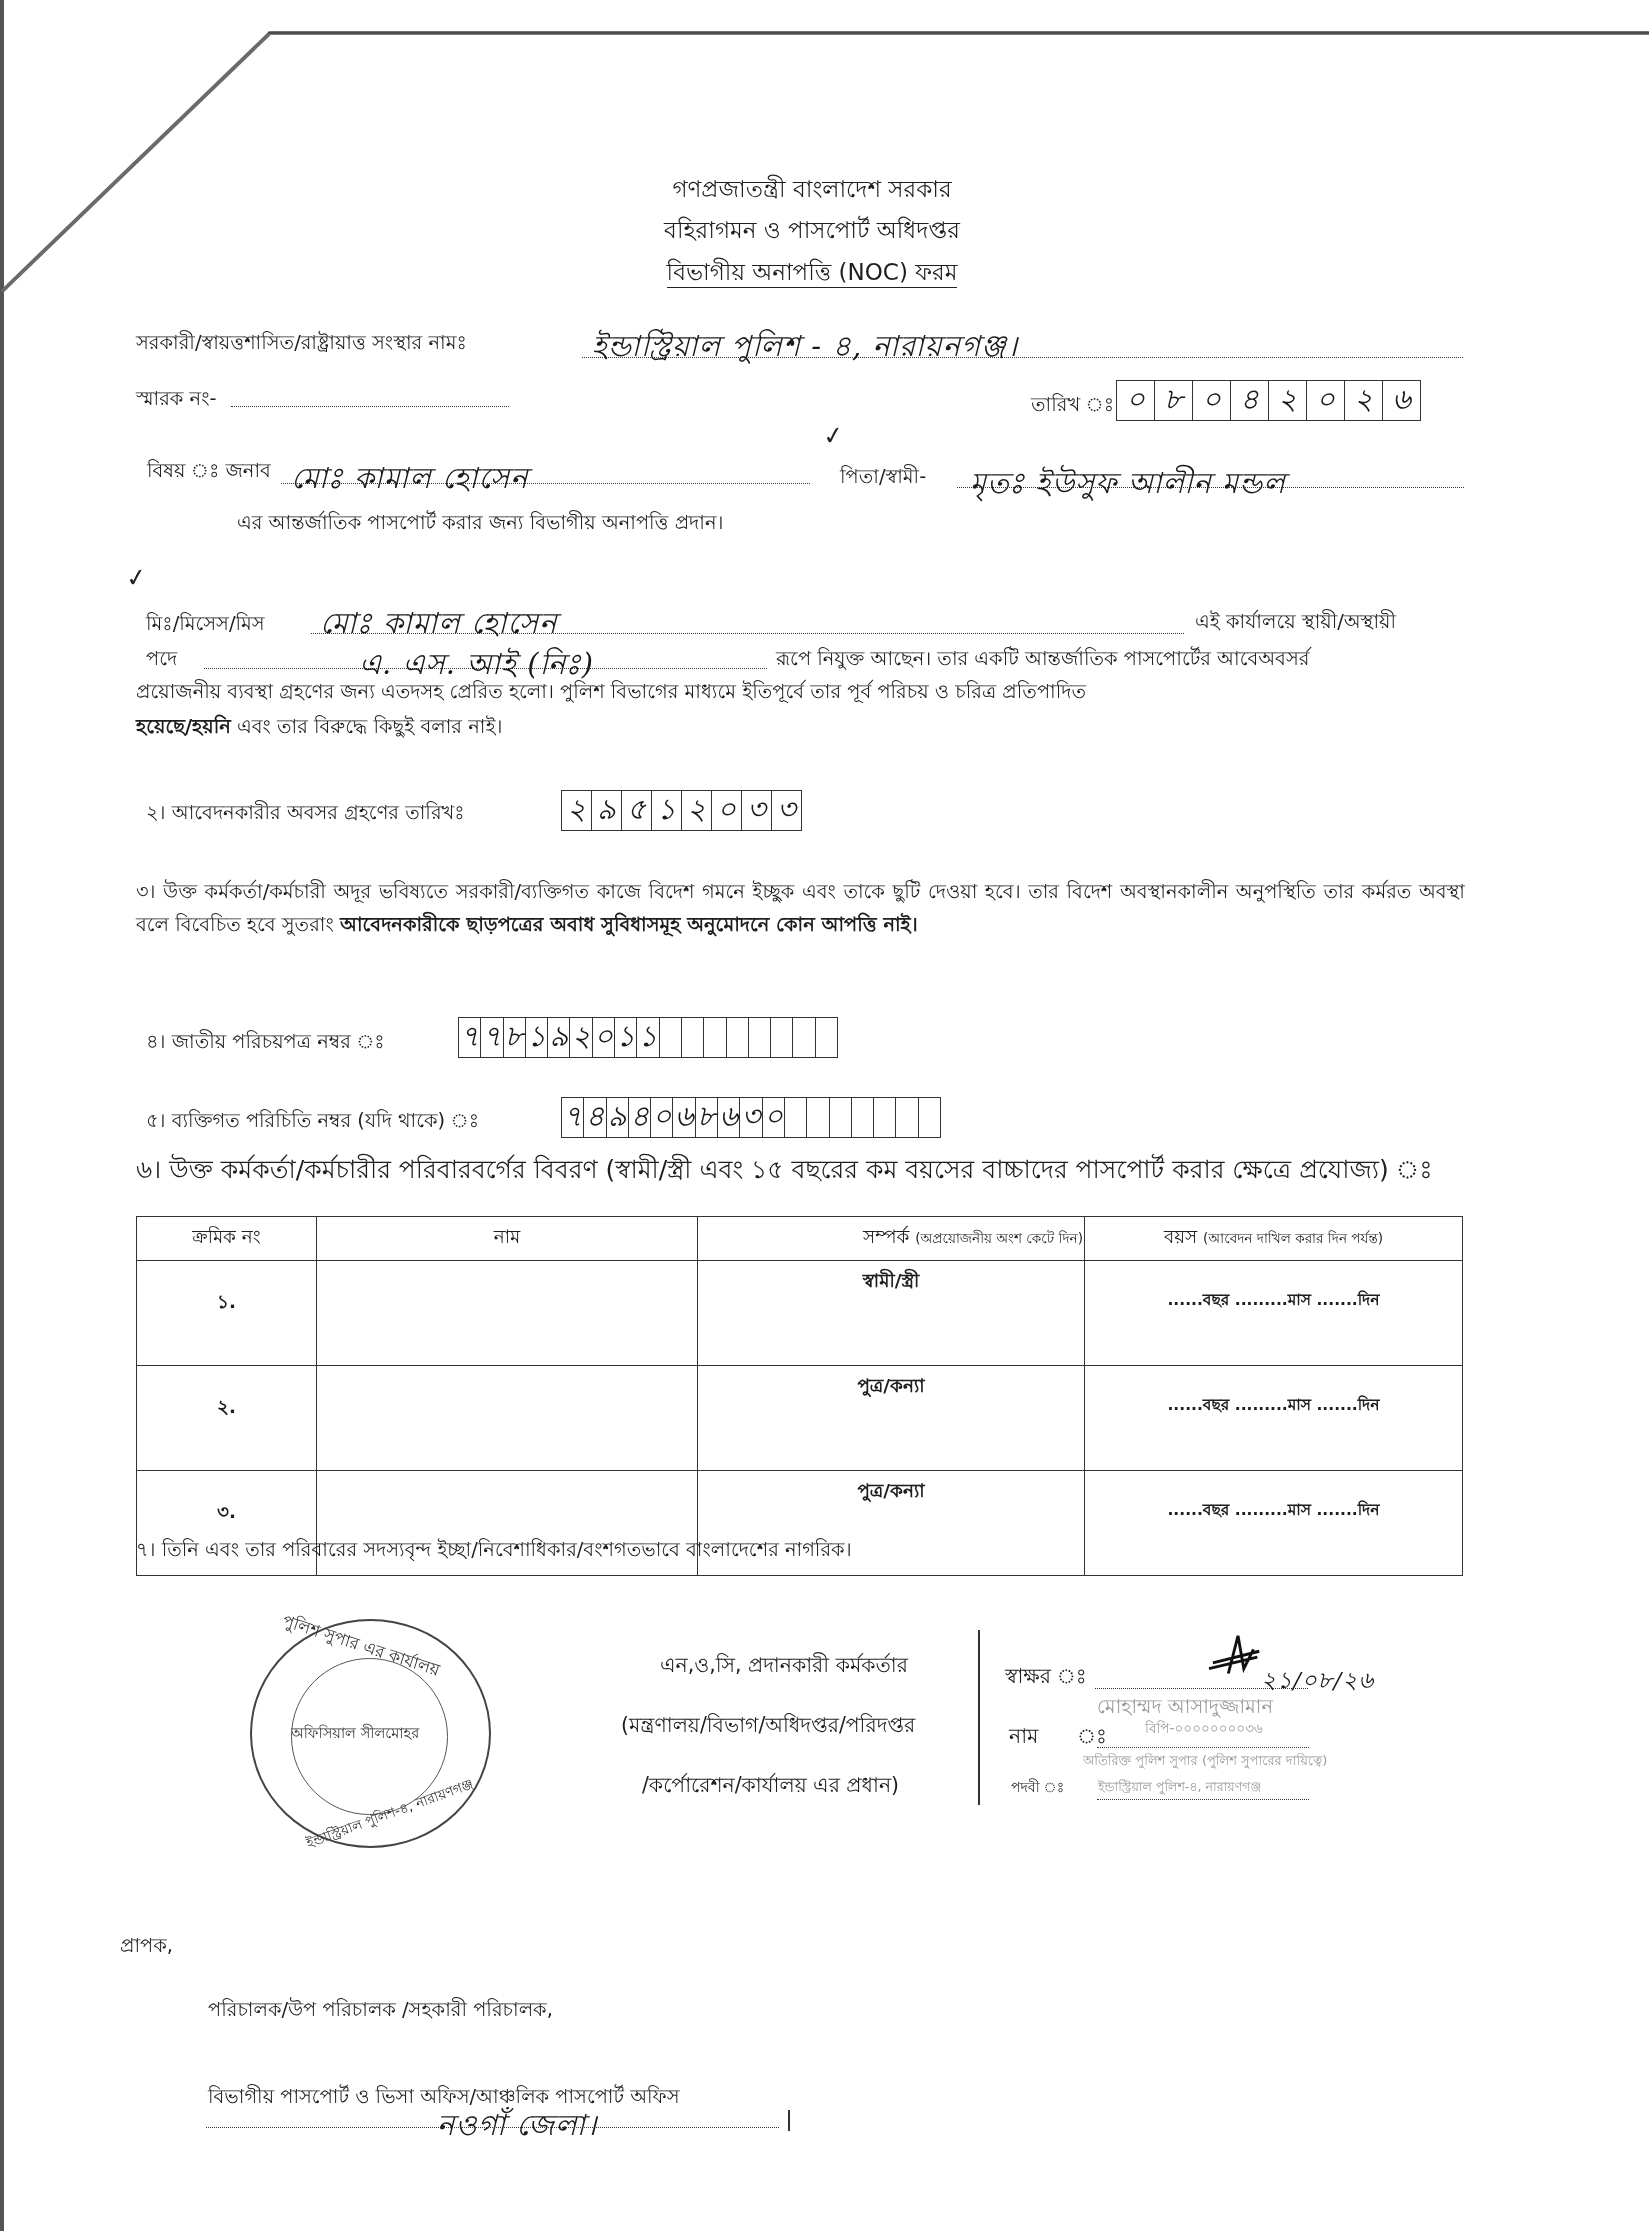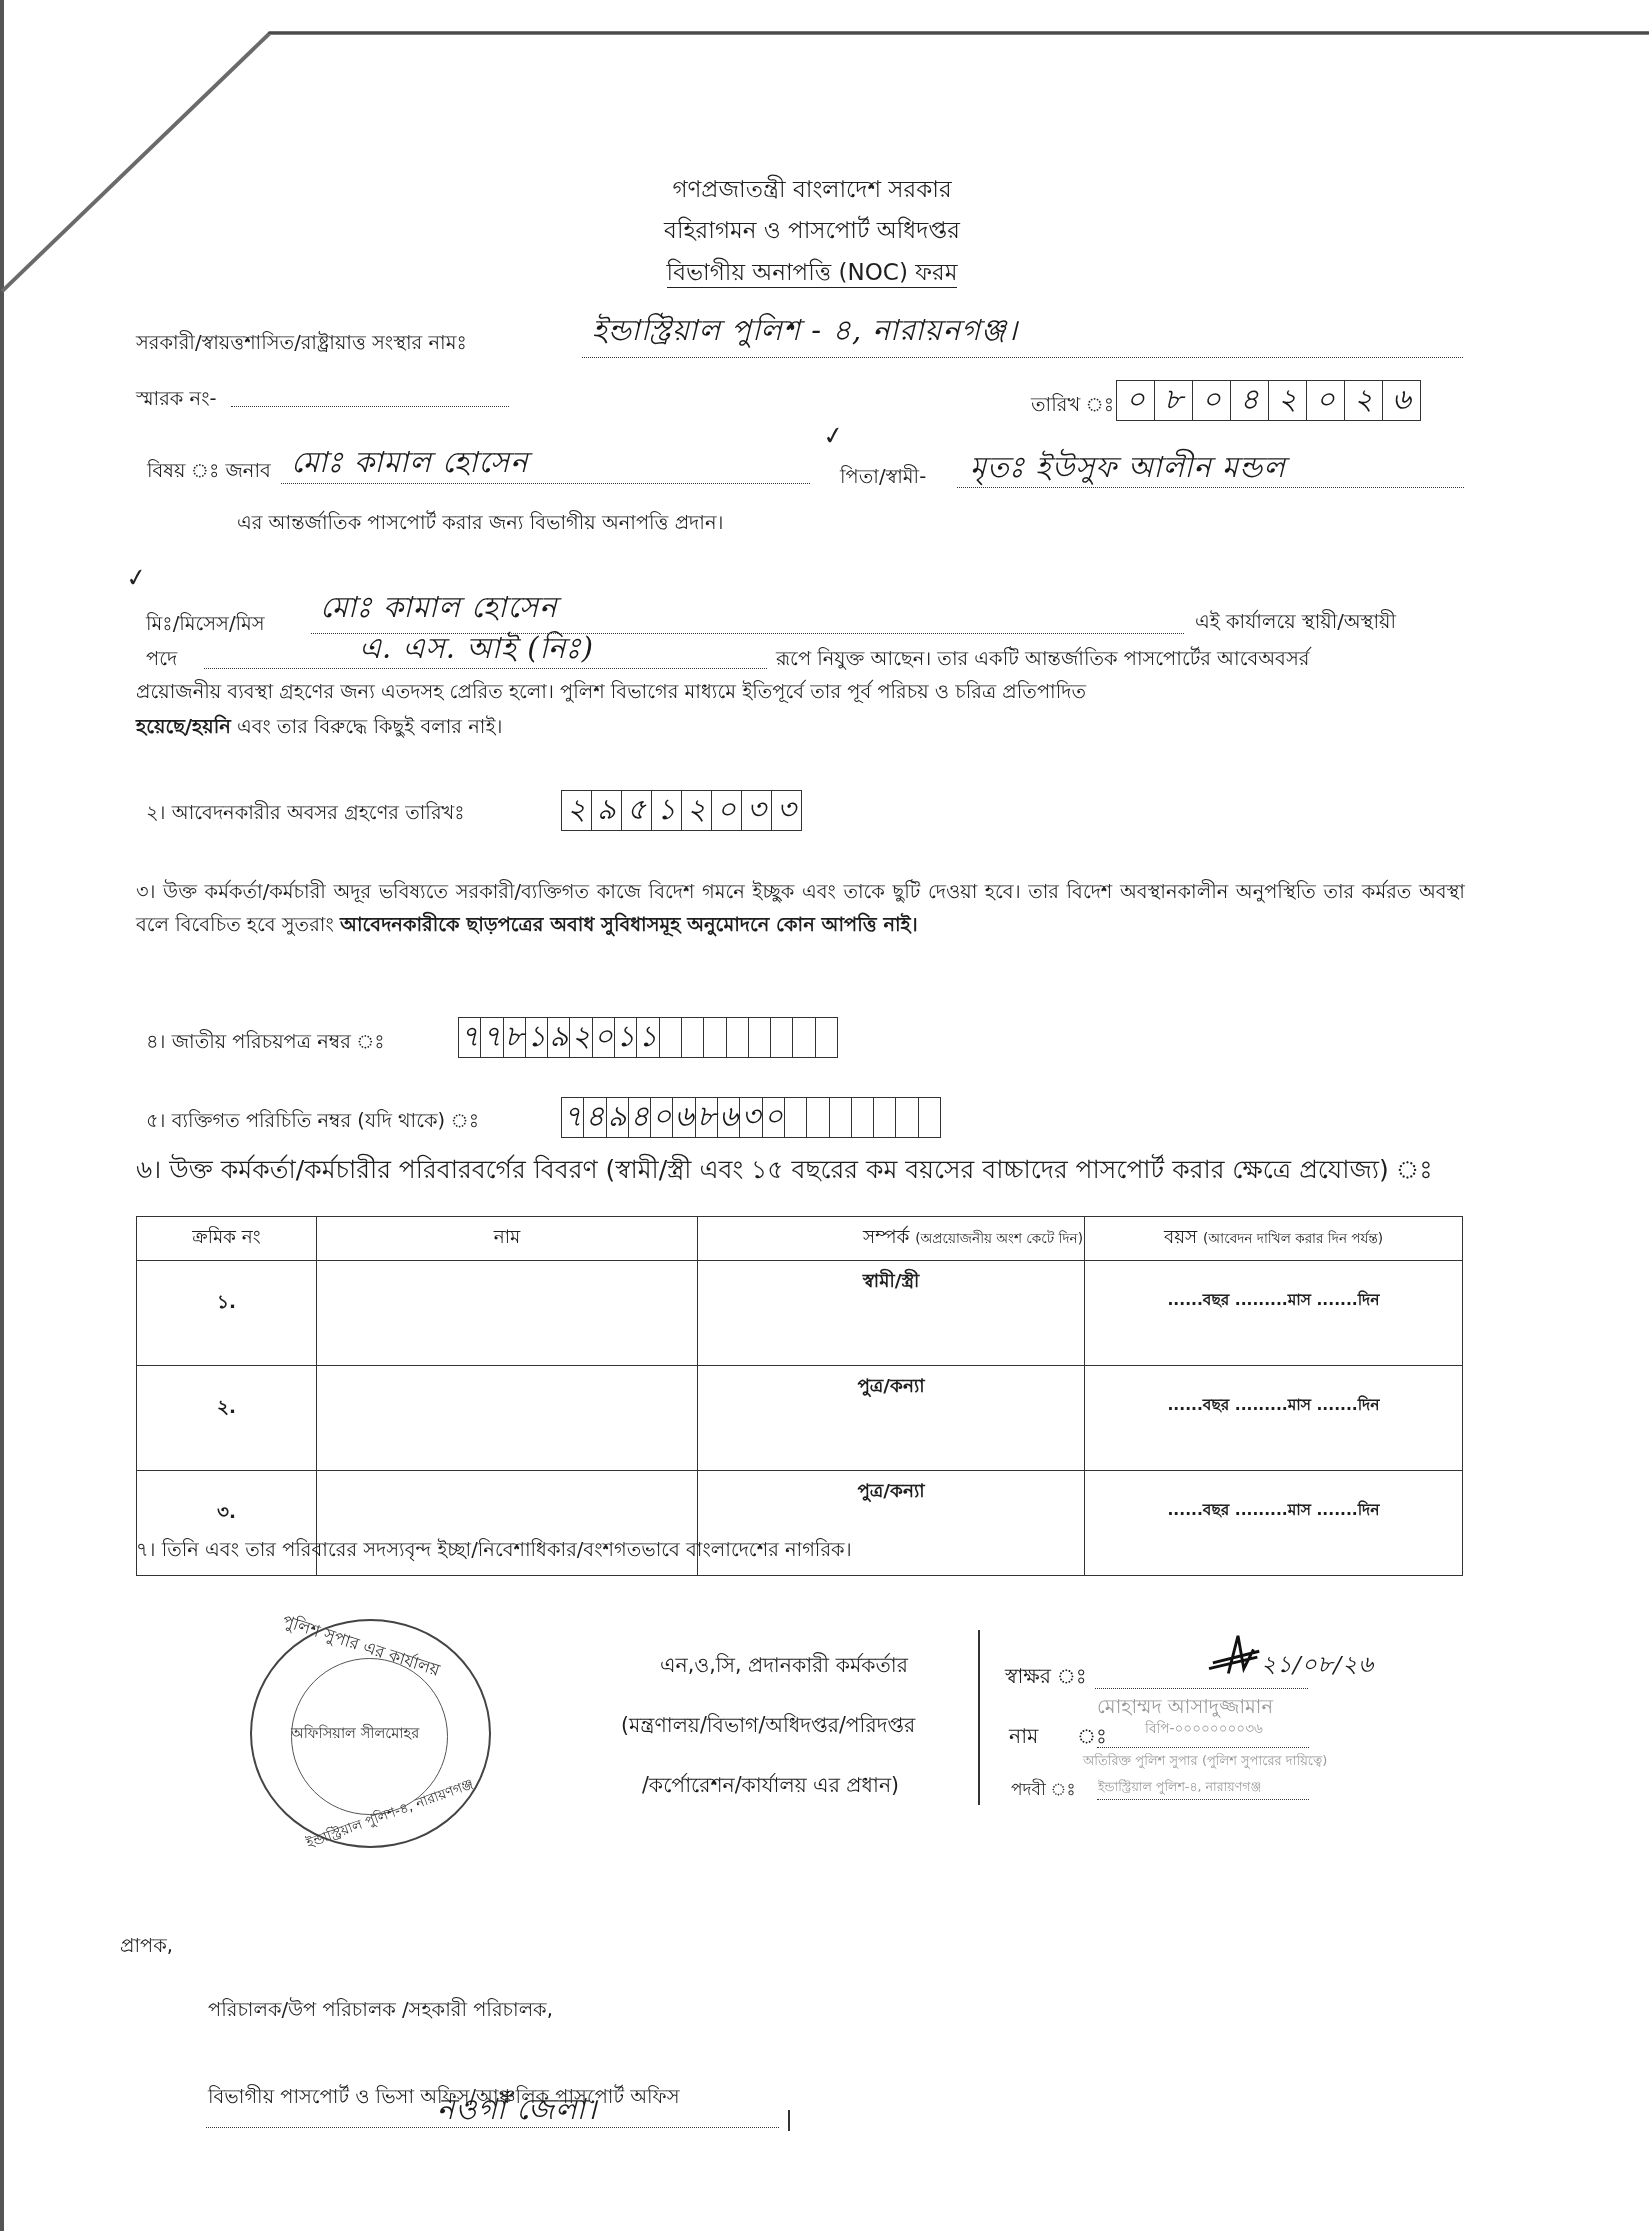--- a/index.html
+++ b/index.html
@@ -15,21 +15,21 @@
     pointer-events: none;
   }
   .paper-top { position: absolute; left: 268px; top: 31px; width: 1382px; height: 3.9px;
     background: linear-gradient(#888, #333, #999); border-radius: 1.9px; }
   .abs { position: absolute; }
   .hdr { position: absolute; left: 0; width: 1624px; text-align: center; font-size: 23px; }
   .hdr.u span { border-bottom: 1.9px solid #222; padding-bottom: 1.9px; }
   .lbl { font-size: 19.4px; white-space: nowrap; }
   .hand {
     font-family: "DejaVu Serif", serif; font-size: 29px; color: #1a1a1a;
-    font-style: italic; white-space: nowrap; letter-spacing: 1px;
+    font-style: italic; white-space: nowrap; letter-spacing: 1px; margin-top: 16px;
   }
   .dots { position: absolute; border-bottom: 1.9px dotted #333; height: 0; }
   .boxes { position: absolute; display: flex; border: 1.5px solid #333; }
   .boxes .cell {
     border-right: 1.5px solid #333; display: flex; align-items: center; justify-content: center;
     font-family: "DejaVu Serif", serif; font-size: 29px; font-style: italic; color: #1a1a1a;
   }
   .boxes .cell:last-child { border-right: none; }
   .para { position: absolute; font-size: 19.4px; line-height: 33px; text-align: justify; }
   .bold { font-weight: bold; }
@@ -218,21 +218,21 @@
 </svg>
 <div class="abs hand" style="left:1261px; top:1646px; font-size:23px;">২১/০৮/২৬</div>
 <div class="officer-stamp" style="left:1097px; top:1692px; font-size:19.4px;">মোহাম্মদ আসাদুজ্জামান</div>
 <div class="officer-stamp" style="left:1145px; top:1718px; font-size:13.6px;">বিপি-০০০০০০০০৩৬</div>
 
 <div class="abs lbl" style="left:1009px; top:1721px; font-size:20.4px;">নাম</div>
 <div class="abs lbl" style="left:1077px; top:1721px; font-size:20.4px;">ঃ</div>
 <div class="dots" style="left:1097px; top:1747px; width:212px;"></div>
 <div class="officer-stamp" style="left:1083px; top:1751px; font-size:13px;">অতিরিক্ত পুলিশ সুপার (পুলিশ সুপারের দায়িত্বে)</div>
 
-<div class="abs lbl" style="left:1011px; top:1776px; font-size:17px;">পদবী ঃ</div>
+<div class="abs lbl" style="left:1011px; top:1776px; font-size:14px;">পদবী ঃ</div>
 <div class="dots" style="left:1097px; top:1799px; width:212px;"></div>
 <div class="officer-stamp" style="left:1098px; top:1778px; font-size:12.6px;">ইন্ডাস্ট্রিয়াল পুলিশ-৪, নারায়ণগঞ্জ</div>
 
 <div class="abs lbl" style="left:120px; top:1931px;">প্রাপক,</div>
 <div class="abs lbl" style="left:208px; top:1995px;">পরিচালক/উপ পরিচালক /সহকারী পরিচালক,</div>
 <div class="abs lbl" style="left:208px; top:2049px;margin-top:33px;">বিভাগীয় পাসপোর্ট ও ভিসা অফিস/আঞ্চলিক পাসপোর্ট অফিস</div>
 <div class="abs hand" style="left:437px; top:2086px;">নওগাঁ জেলা।</div>
 <div class="dots" style="left:206px; top:2127px; width:573px;"></div>
 <div class="abs" style="left:788px; top:2110px; width:1.9px; height:21.3px; background:#333;"></div>
 

